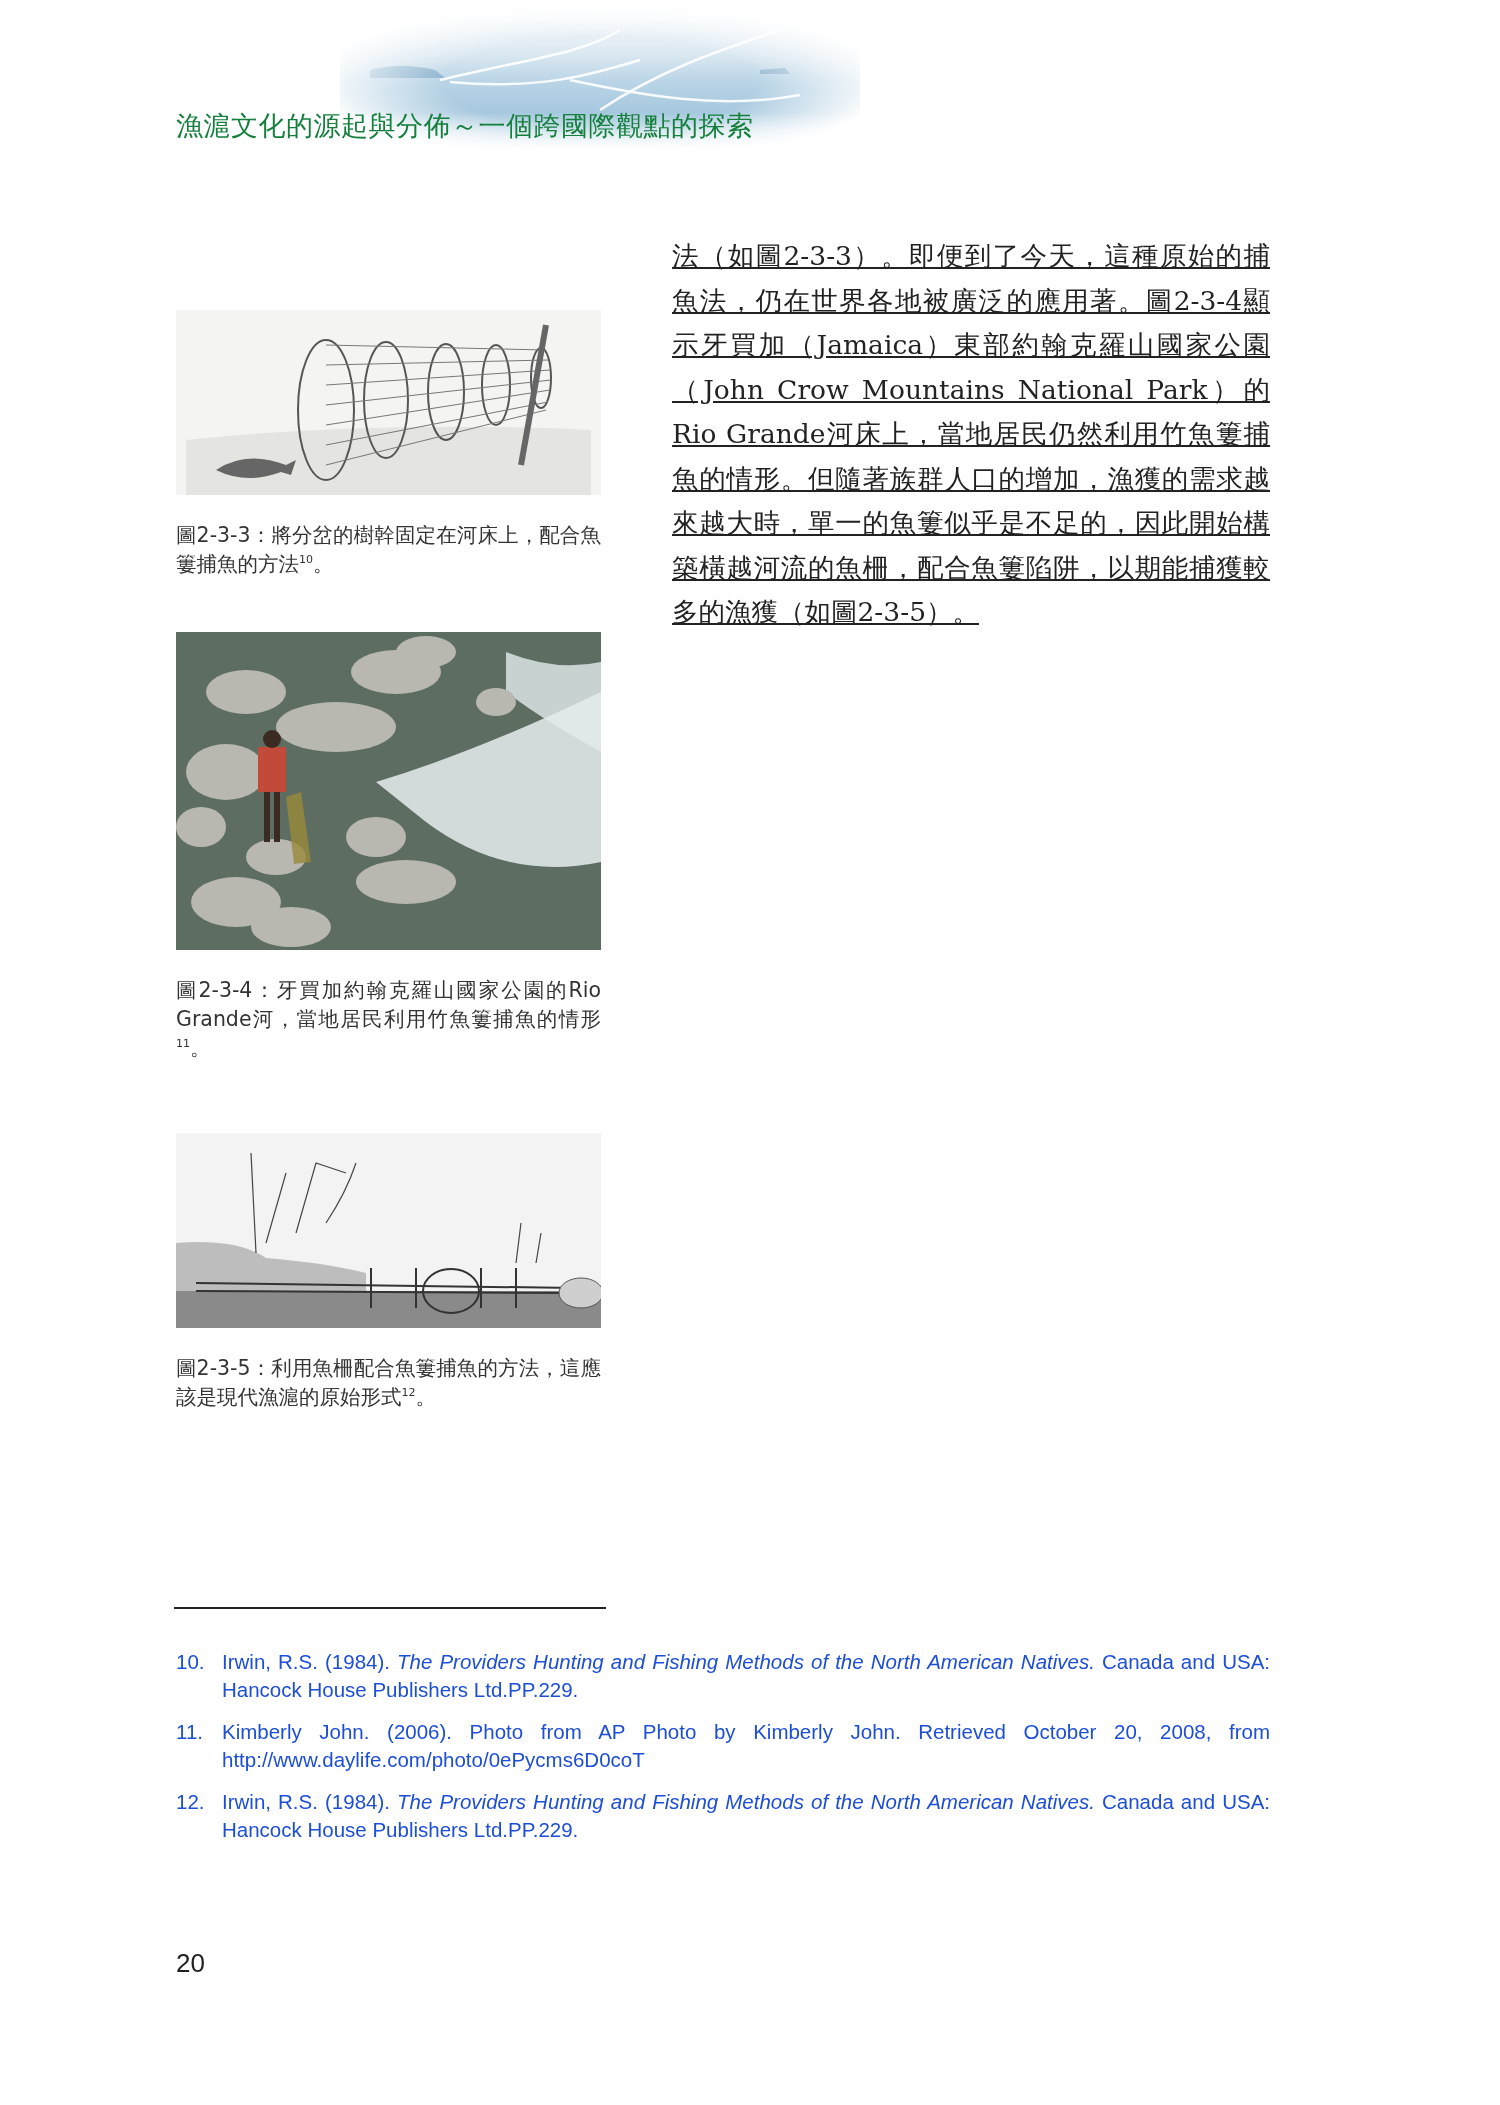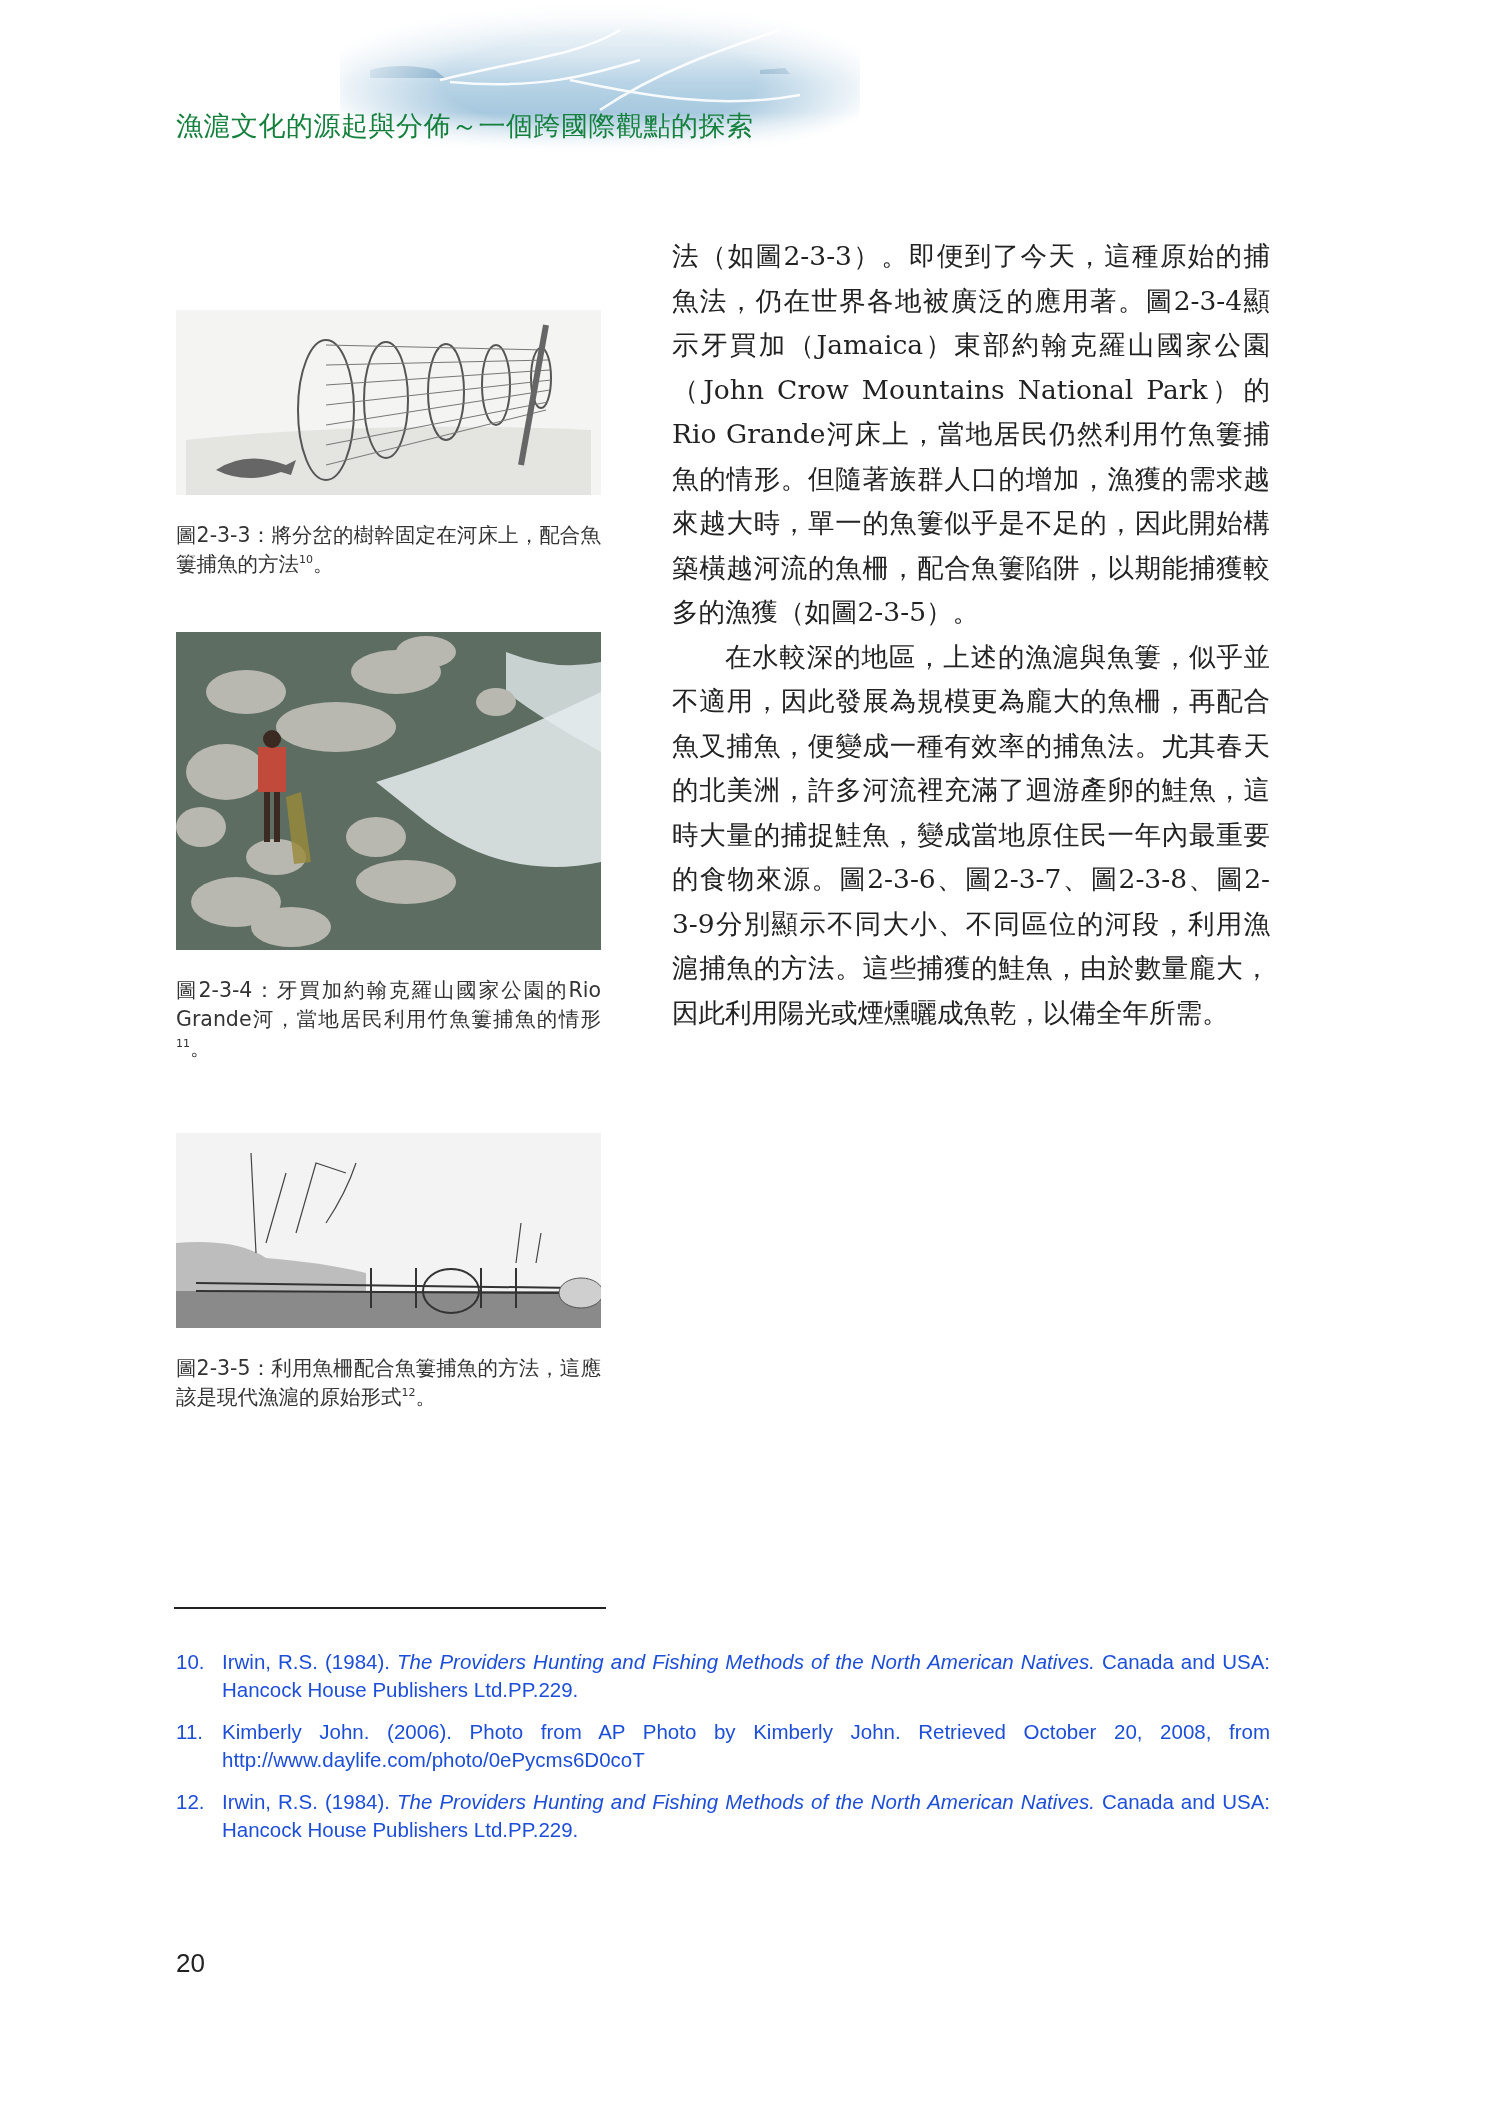--- a/index.html
+++ b/index.html
@@ -19,21 +19,21 @@
 
     #fig1 { top: 310px; }
     #fig1 .fig-img { height: 185px; background: #f4f4f2; }
     #fig2 { top: 632px; }
     #fig2 .fig-img { height: 318px; background: #6b7b70; }
     #fig3 { top: 1133px; }
     #fig3 .fig-img { height: 195px; background: #f3f3f3; }
 
     
     .body-text { position: absolute; left: 672px; top: 234px; width: 598px; font-family: "DejaVu Serif", serif; font-size: 26.5px; line-height: 44.5px; color: #222; text-align: justify; }
-    .body-text p { margin: 0; }
+    .body-text p { margin: 0; text-decoration: underline; }
     .body-text p.indent { text-indent: 2em; }
 
     
     .fn-rule { position: absolute; left: 174px; top: 1607px; width: 432px; height: 2px; background: #222; }
     .footnotes { position: absolute; left: 176px; top: 1648px; width: 1094px; font-family: "Liberation Sans", sans-serif; font-size: 20.5px; line-height: 28px; color: #1d4ed8; }
     .fn { display: flex; margin-bottom: 14px; }
     .fn-num { width: 46px; flex: 0 0 46px; }
     .fn-text { flex: 1; text-align: justify; }
     .fn-text i { font-style: italic; }
 
@@ -149,21 +149,20 @@
       <ellipse cx="405" cy="160" rx="22" ry="15" fill="#cfcfcf" stroke="#555"></ellipse>
     </svg>
   </div>
   <div class="caption">
     <span>圖2-3-5：利用魚柵配合魚簍捕魚的方法，這應該是現代漁滬的原始形式</span><sup>12</sup><span>。</span>
   </div>
 </div>
 
 <div class="body-text">
   <p>法（如圖2-3-3）。即便到了今天，這種原始的捕魚法，仍在世界各地被廣泛的應用著。圖2-3-4顯示牙買加（Jamaica）東部約翰克羅山國家公園（John Crow Mountains National Park）的Rio Grande河床上，當地居民仍然利用竹魚簍捕魚的情形。但隨著族群人口的增加，漁獲的需求越來越大時，單一的魚簍似乎是不足的，因此開始構築橫越河流的魚柵，配合魚簍陷阱，以期能捕獲較多的漁獲（如圖2-3-5）。</p>
-  <p class="indent">在水較深的地區，上述的漁滬與魚簍，似乎並不適用，因此發展為規模更為龐大的魚柵，再配合魚叉捕魚，便變成一種有效率的捕魚法。尤其春天的北美洲，許多河流裡充滿了迴游產卵的鮭魚，這時大量的捕捉鮭魚，變成當地原住民一年內最重要的食物來源。圖2-3-6、圖2-3-7、圖2-3-8、圖2-3-9分別顯示不同大小、不同區位的河段，利用漁滬捕魚的方法。這些捕獲的鮭魚，由於數量龐大，因此利用陽光或煙燻曬成魚乾，以備全年所需。</p>
 </div>
 
 <div class="fn-rule"></div>
 <div class="footnotes">
   <div class="fn">
     <span class="fn-num">10.</span>
     <span class="fn-text"><span>Irwin, R.S. (1984). </span><i>The Providers Hunting and Fishing Methods of the North American Natives.</i><span> Canada and USA: Hancock House Publishers Ltd.PP.229.</span></span>
   </div>
   <div class="fn">
     <span class="fn-num">11.</span>

